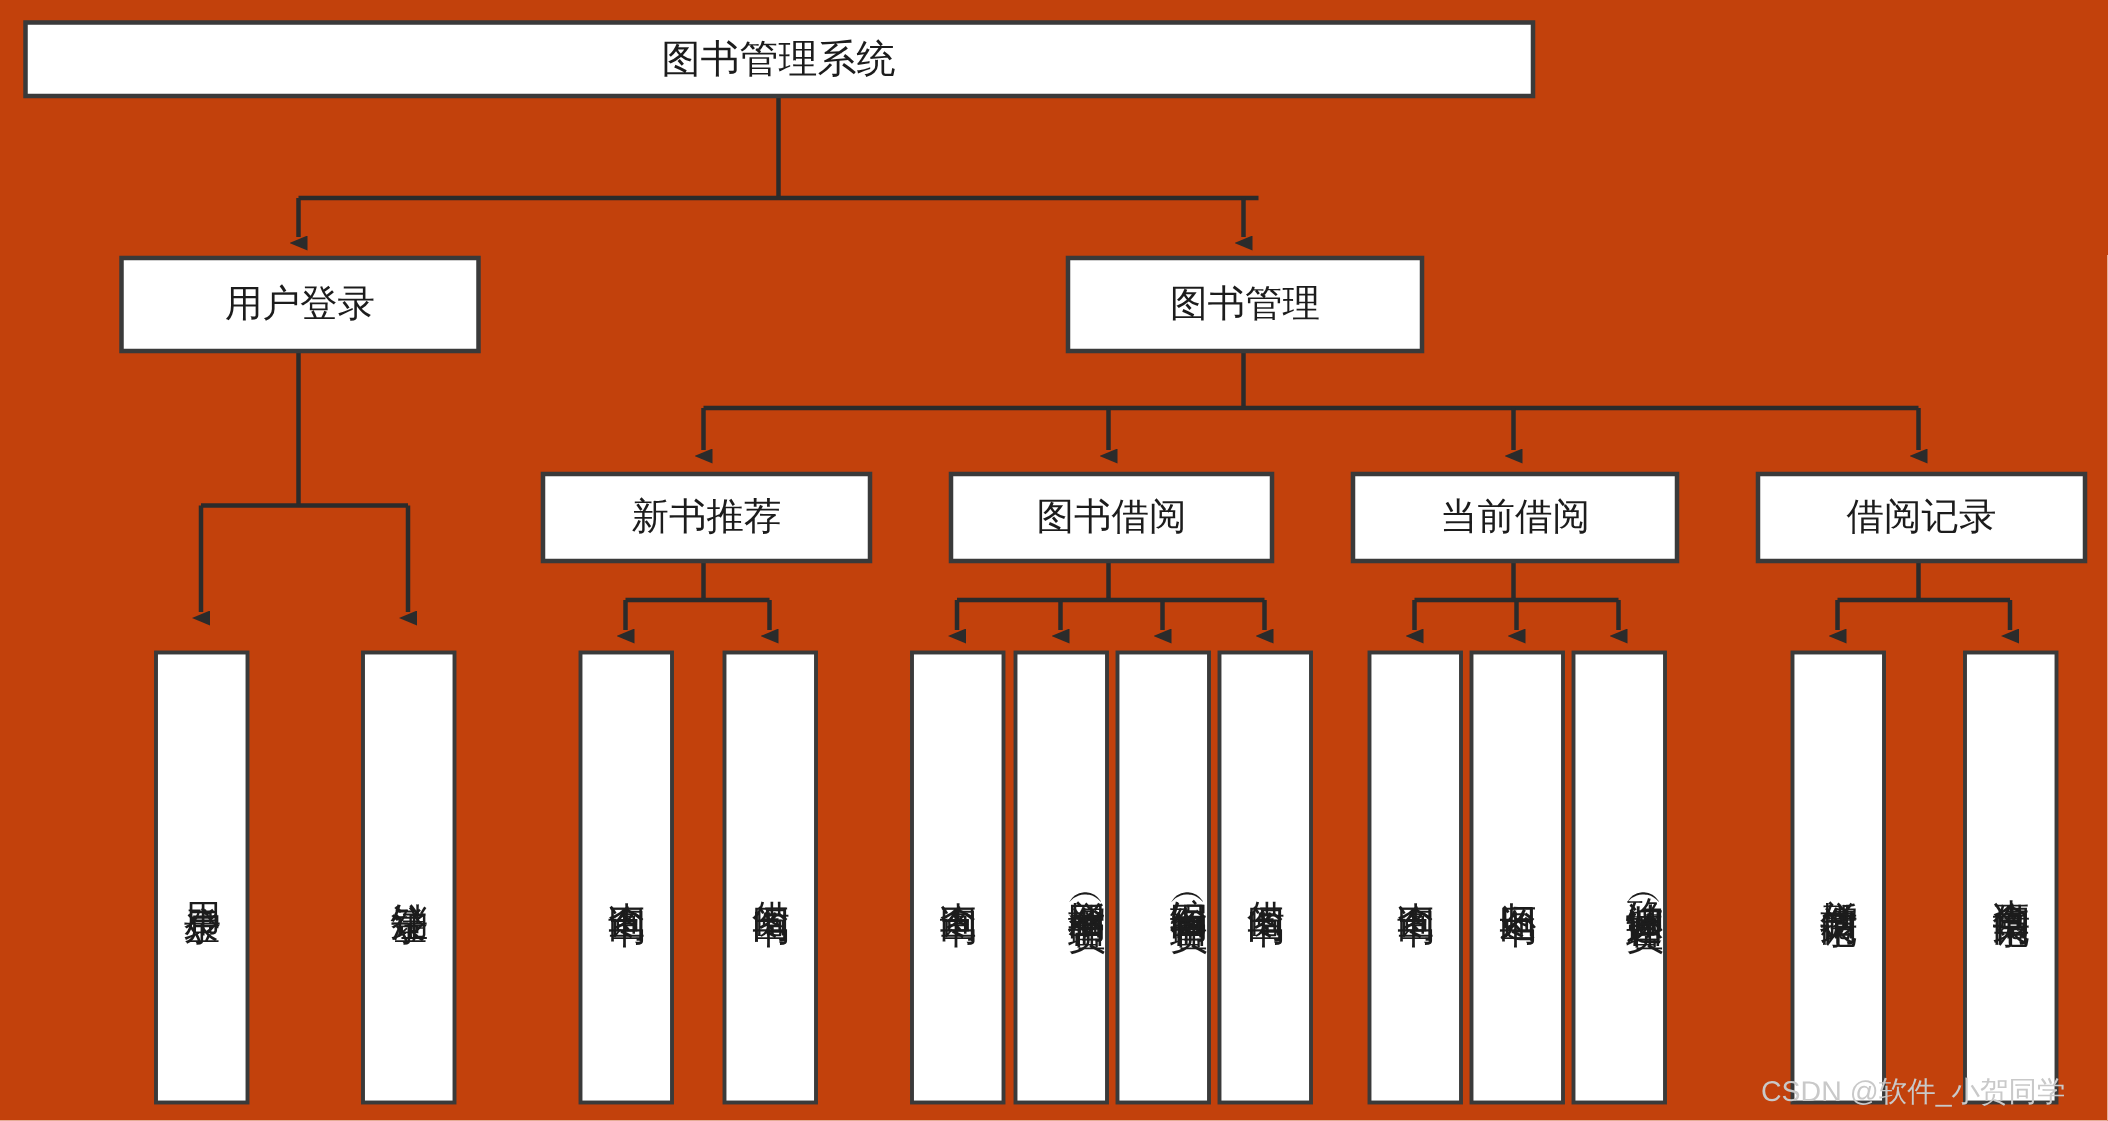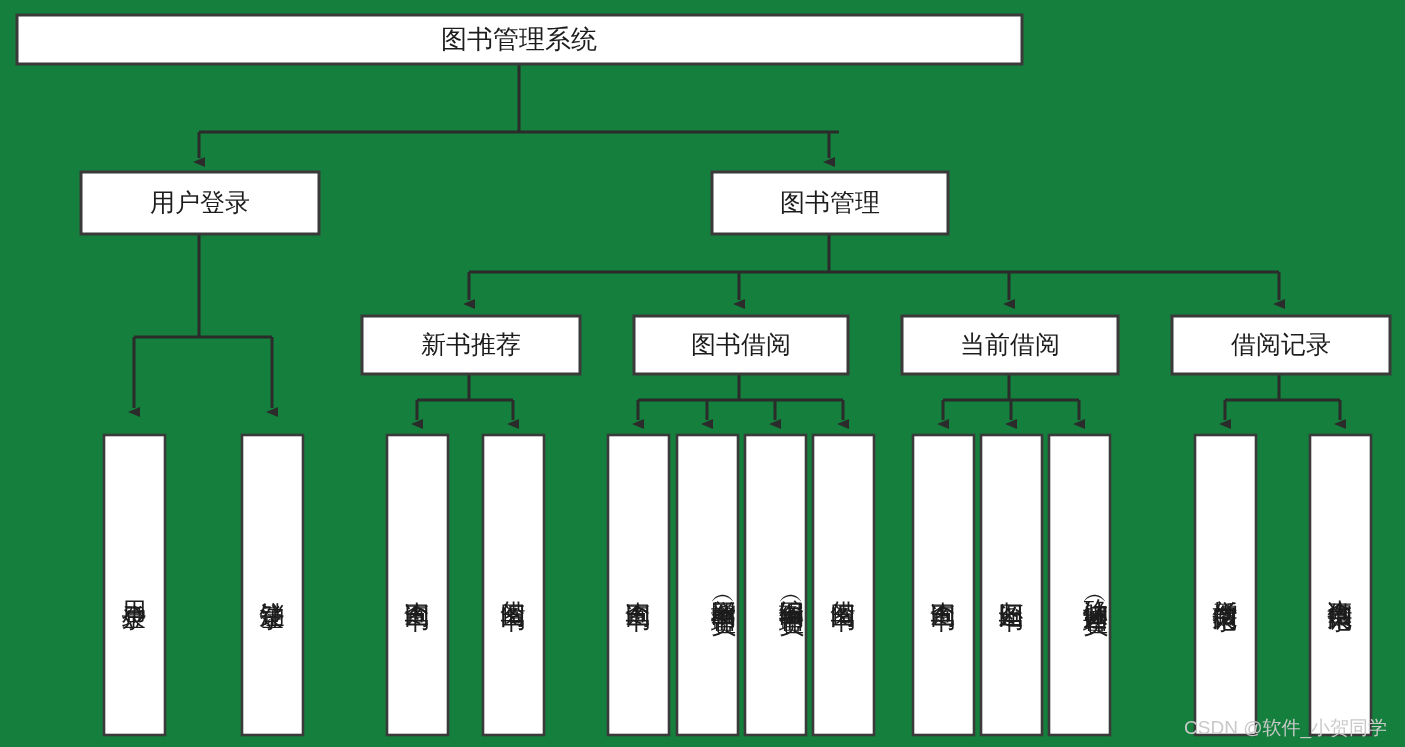--- a/index.html
+++ b/index.html
@@ -8,21 +8,21 @@
     padding: 0;
     background: #ffffff;
   }
   body {
     font-family: "Liberation Sans", "DejaVu Sans", sans-serif;
   }
   #diagram-root {
     position: relative;
     width: 1405px;
     height: 747px;
-    background: #15803d;
+    background: #c2410c;
     overflow: hidden;
   }
   svg#flowchart {
     display: block;
     width: 1405px;
     height: 747px;
   }
   .node-box {
     fill: #ffffff;
     stroke: #3a3a3a;
@@ -61,21 +61,21 @@
     font-size: 25px;
     line-height: 1.12;
     color: #1c1c1c;
     letter-spacing: 2px;
     white-space: nowrap;
     pointer-events: none;
     text-align: center;
   }
   .watermark {
     position: absolute;
-    right: 18px;
+    right: 28px;
     bottom: 6px;
     font-family: "Liberation Sans", "DejaVu Sans", sans-serif;
     font-size: 19px;
     color: #c9c9c9;
     white-space: nowrap;
     user-select: none;
   }
 </style>
 </head>
 <body>

